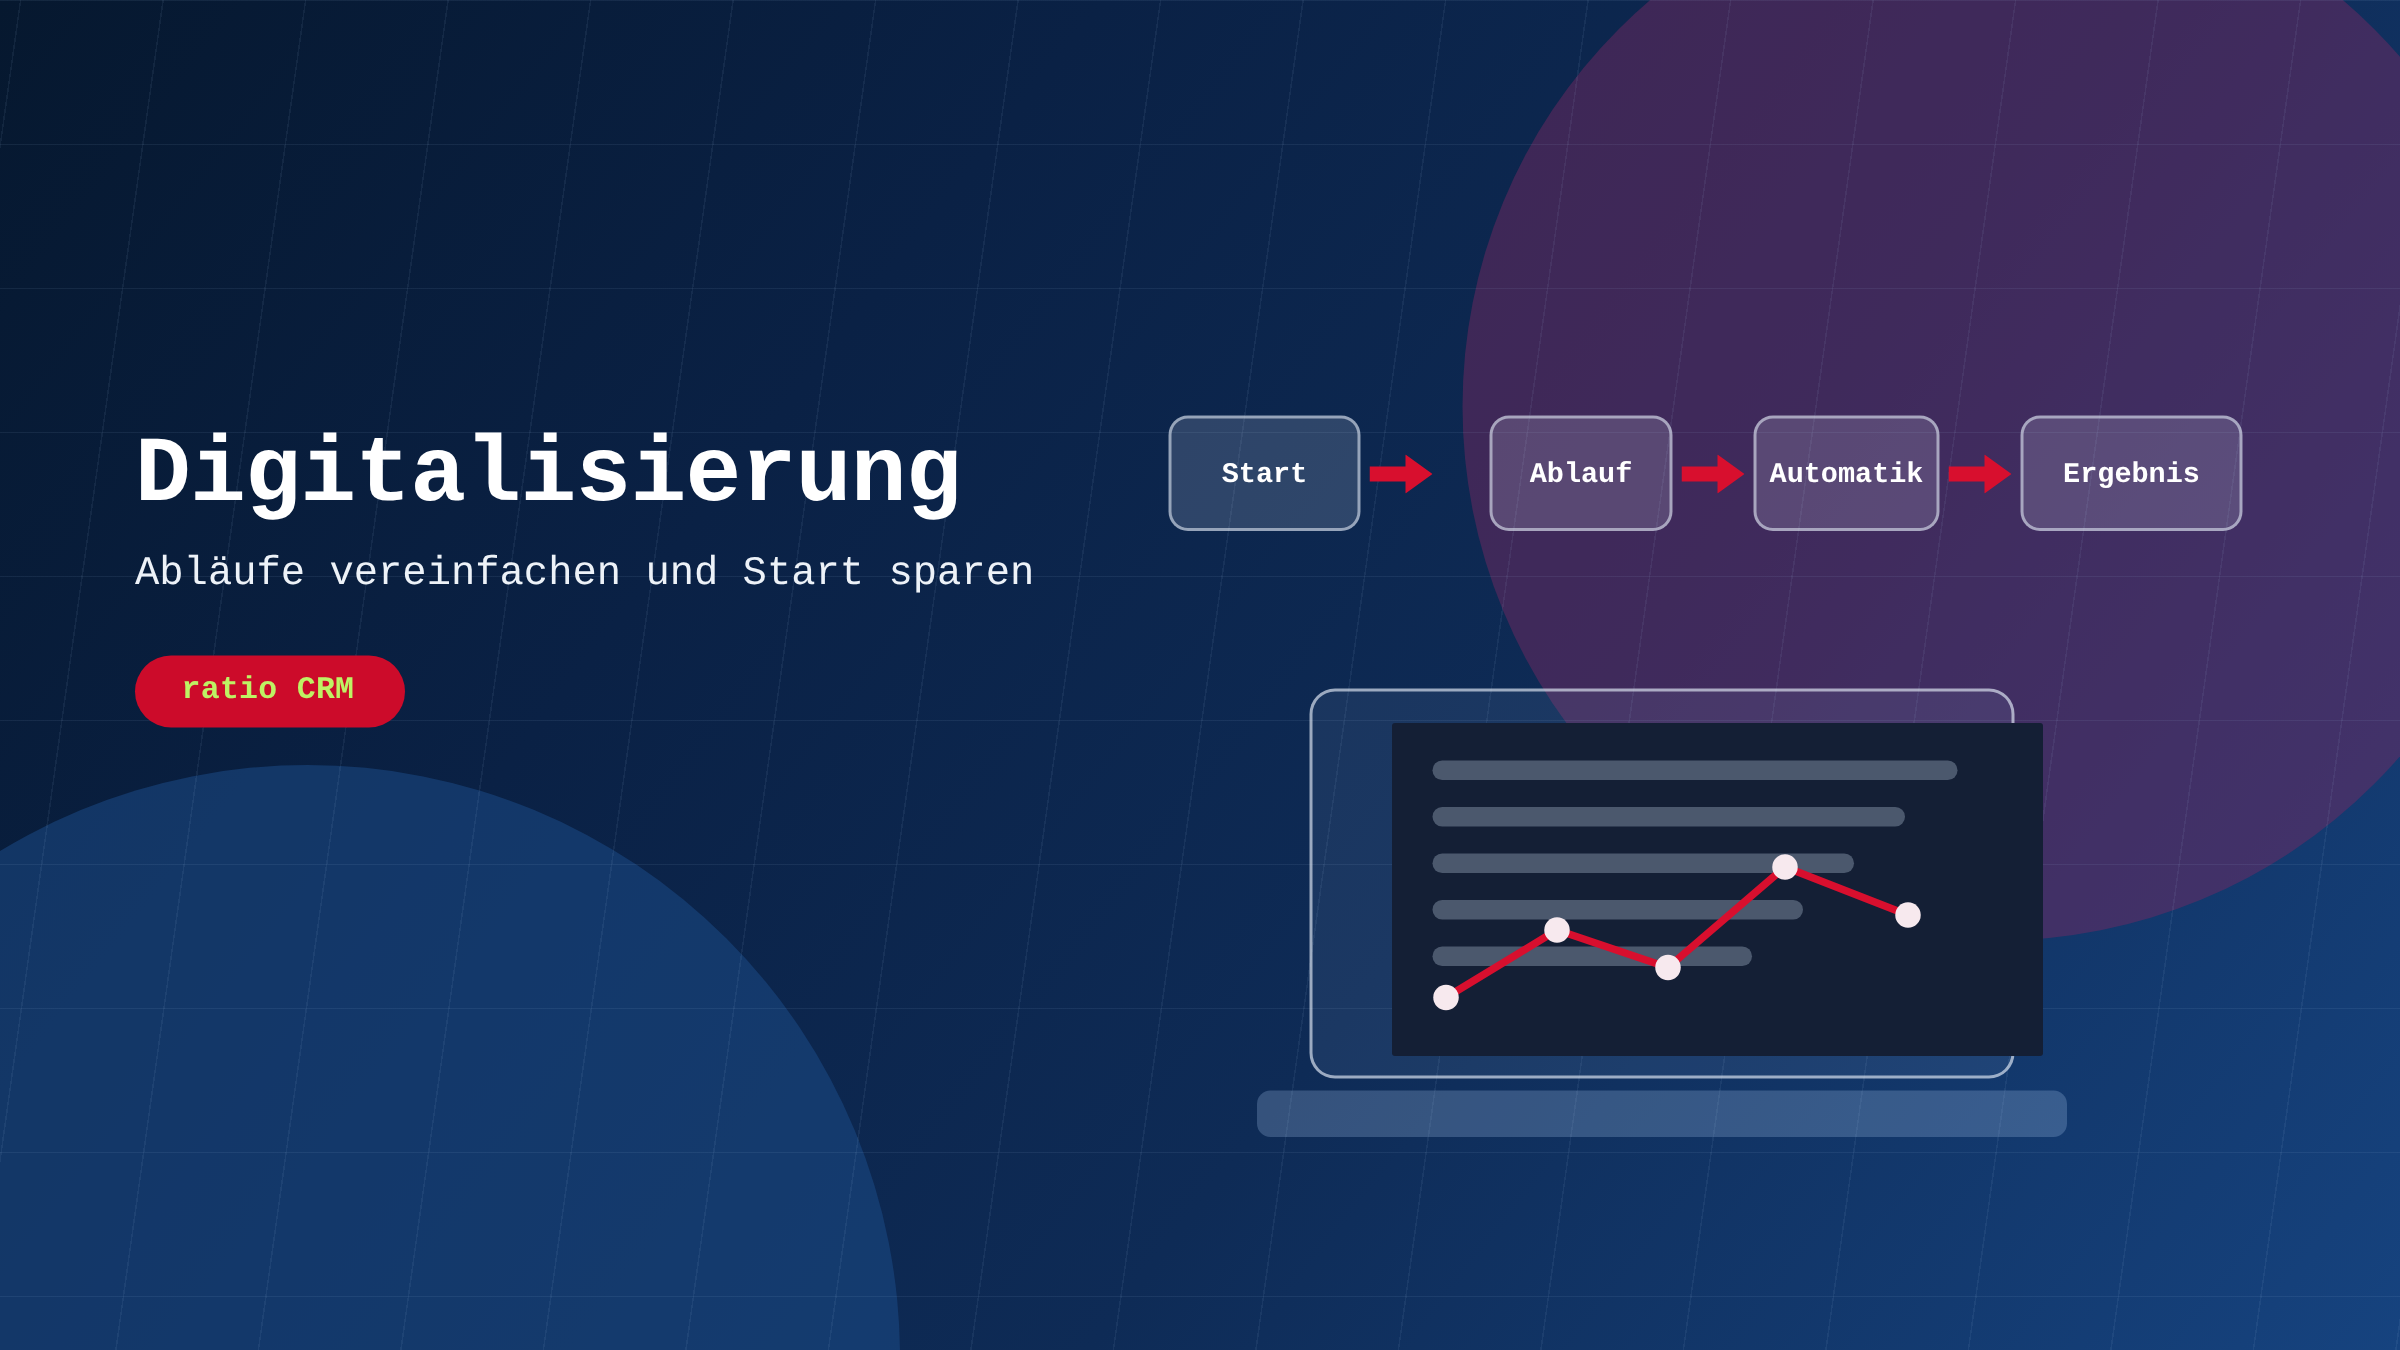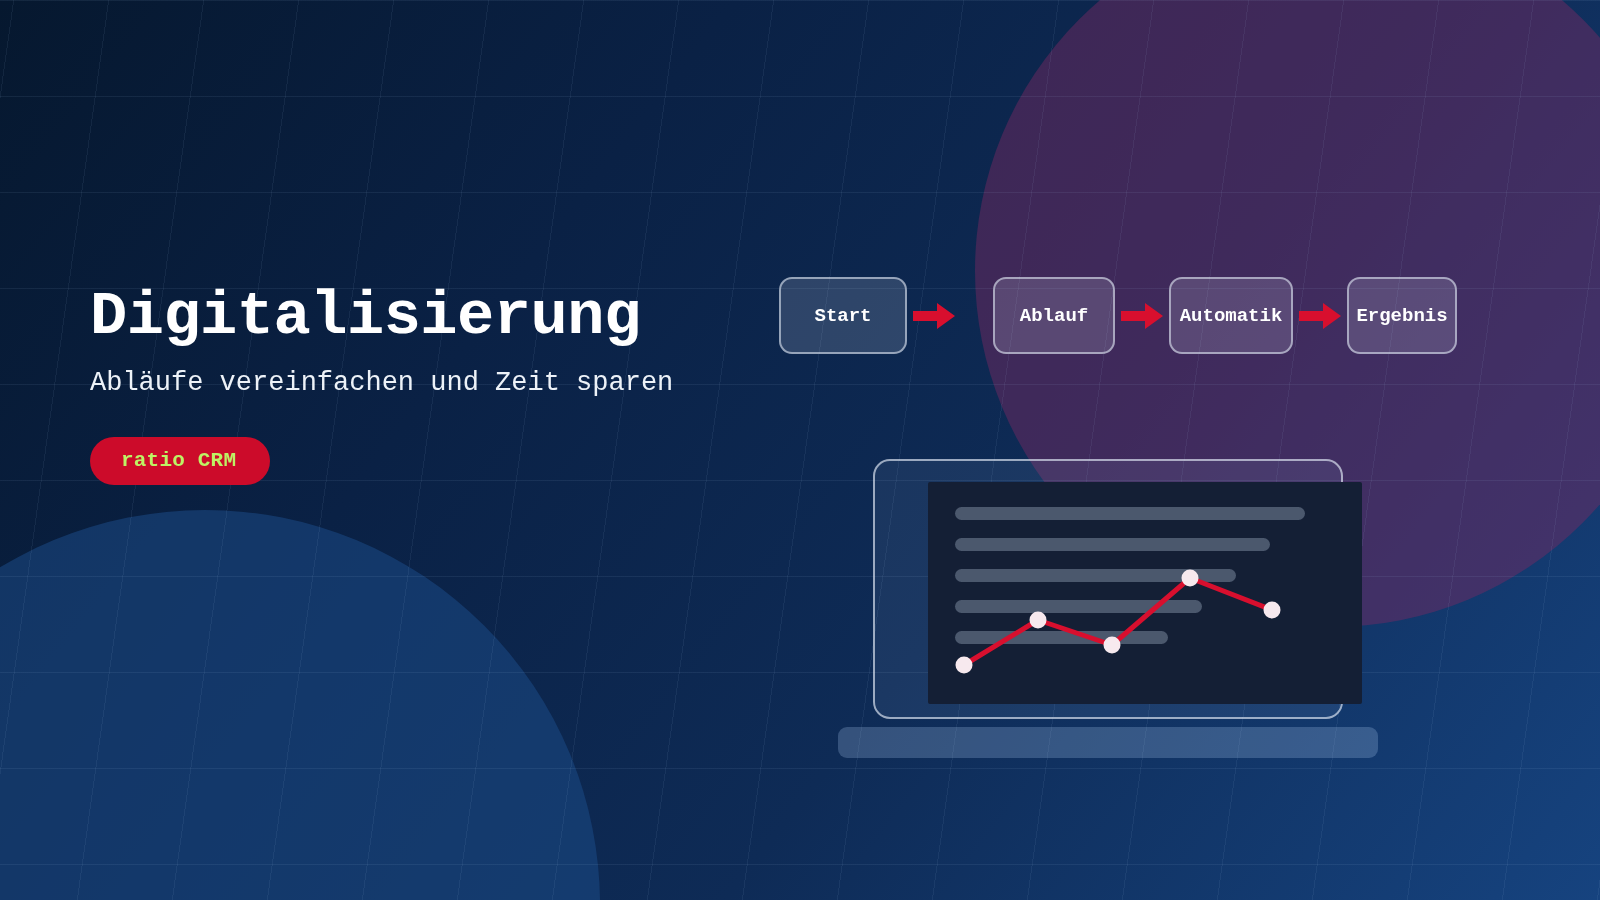--- a/index.html
+++ b/index.html
@@ -126,21 +126,21 @@
     border: 2px solid rgba(226, 232, 244, 0.58);
     background: rgba(219, 228, 244, 0.17);
     color: #ffffff;
     font-size: 19px;
     font-weight: bold;
     white-space: nowrap;
   }
   .flow-node.n1 { width: 128px; }
   .flow-node.n2 { width: 122px; margin-left: 32px; }
   .flow-node.n3 { width: 124px; }
-  .flow-node.n4 { width: 110px; }
+  .flow-node.n4 { width: 148px; }
   .flow-node .node-label { pointer-events: none; }
   .flow-node.n3 .node-label { margin: 0 -14px; }
   .flow-arrow {
     width: 54px;
     height: 30px;
     display: flex;
     align-items: center;
     justify-content: center;
     flex: none;
   }
@@ -210,21 +210,21 @@
     <div class="circle-blue"></div>
     <div class="circle-purple"></div>
     <div class="grid-h"></div>
     <div class="grid-v-wrap">
       <div class="grid-v"></div>
     </div>
   </div>
 
   <div class="hero-text">
     <h1 class="hero-title">Digitalisierung</h1>
-    <p class="hero-subtitle">Abläufe vereinfachen und Zeit sparen</p>
+    <p class="hero-subtitle">Abläufe vereinfachen und Start sparen</p>
     <div class="badge">ratio CRM</div>
   </div>
 
   <div class="flow">
 
     <div class="flow-node n1">
       <span class="node-label">Start</span>
     </div>
 
     <div class="flow-arrow">

